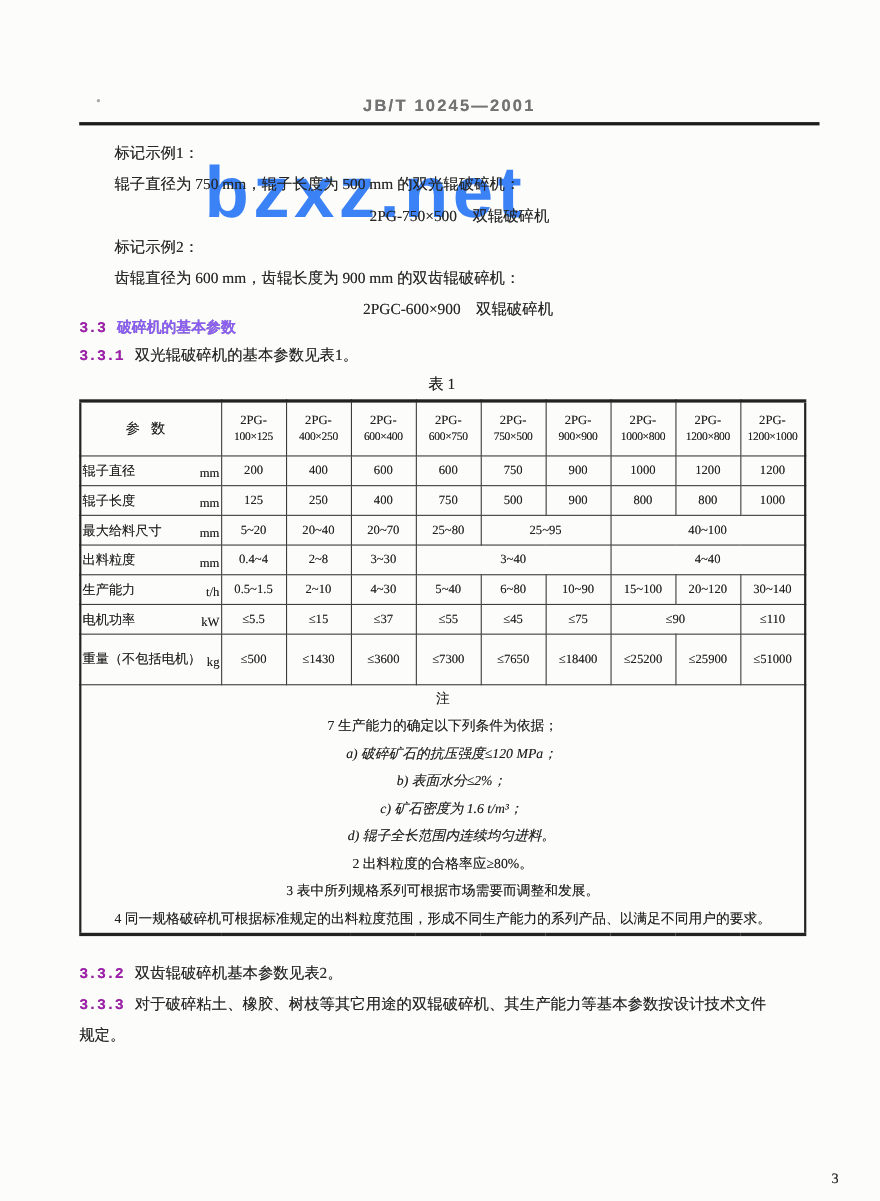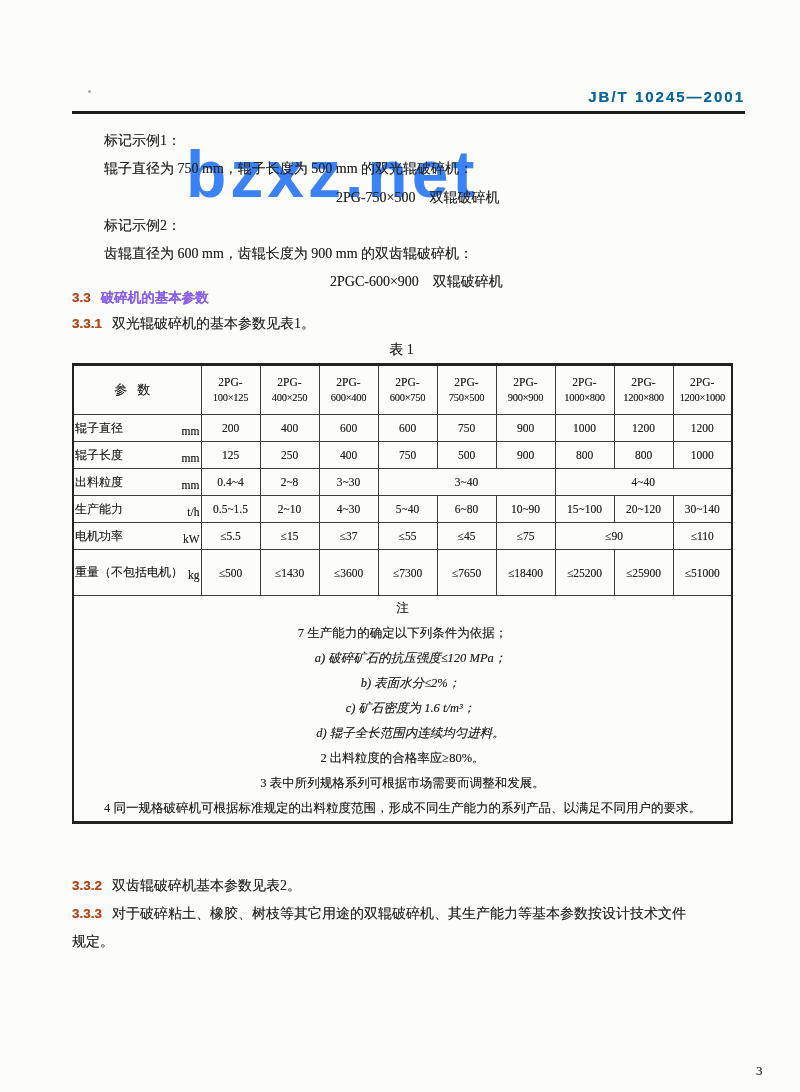--- a/index.html
+++ b/index.html
@@ -16,26 +16,26 @@
   .txt{text-shadow:0 0 .5px rgba(40,40,40,.55);}
   .watermark{
     position:absolute;left:186px;top:136px;
     font-family:"Liberation Sans","DejaVu Sans",sans-serif;
     font-weight:bold;font-size:66px;letter-spacing:4px;
     color:#3b82f6;z-index:0;user-select:none;
   }
   .layer{position:absolute;inset:0;z-index:1;}
   .std-header{
     position:absolute;top:88px;left:72px;width:673px;
-    text-align:right;font-family:"Liberation Sans","DejaVu Sans",sans-serif;
-    font-weight:bold;font-size:15px;letter-spacing:2px;color:#0369a1;
+    text-align:center;font-family:"Liberation Sans","DejaVu Sans",sans-serif;
+    font-weight:bold;font-size:15px;letter-spacing:2px;color:#737373;
   }
   .rule{position:absolute;top:111px;left:72px;width:673px;height:3px;background:#1c1c1c;}
   .line{position:absolute;margin:0;font-size:14px;line-height:18px;white-space:nowrap;}
-  .sec b{font-family:Liberation Sans, sans-serif;font-size:13.5px;margin-right:10px;color:#c2410c;}
+  .sec b{font-family:Liberation Mono, monospace;font-size:13.5px;margin-right:10px;color:#a21caf;}
   .sec.bold span{font-weight:bold;font-family:"Liberation Sans","DejaVu Sans",sans-serif;font-size:13.5px;color:#8b5cf6;}
   .caption{position:absolute;top:341px;left:72px;width:659px;text-align:center;font-size:14px;color:#222;}
   table.params{
     position:absolute;top:363px;left:72px;width:659px;
     border-collapse:collapse;table-layout:fixed;
     border:2px solid #222;border-top-width:3px;border-bottom-width:3px;
     font-size:11.5px;color:#1f1f1f;
   }
   table.params th,table.params td{
     border:1px solid #3d3d3d;text-align:center;vertical-align:middle;
@@ -171,20 +171,34 @@
             <td>750</td>
             <td>500</td>
             <td>900</td>
             <td>800</td>
             <td>800</td>
             <td>1000</td>
           </tr>
           <tr>
             <td class="rowlabel">
               <div class="wrap">
+                <span class="lbl">最大给料尺寸</span>
+                <span class="unit">mm</span>
+              </div>
+            </td>
+            <td>5~20</td>
+            <td>20~40</td>
+            <td>20~70</td>
+            <td>25~80</td>
+            <td colspan="2">25~95</td>
+            <td colspan="3">40~100</td>
+          </tr>
+          <tr>
+            <td class="rowlabel">
+              <div class="wrap">
                 <span class="lbl">出料粒度</span>
                 <span class="unit">mm</span>
               </div>
             </td>
             <td>0.4~4</td>
             <td>2~8</td>
             <td>3~30</td>
             <td colspan="3">3~40</td>
             <td colspan="3">4~40</td>
           </tr>

